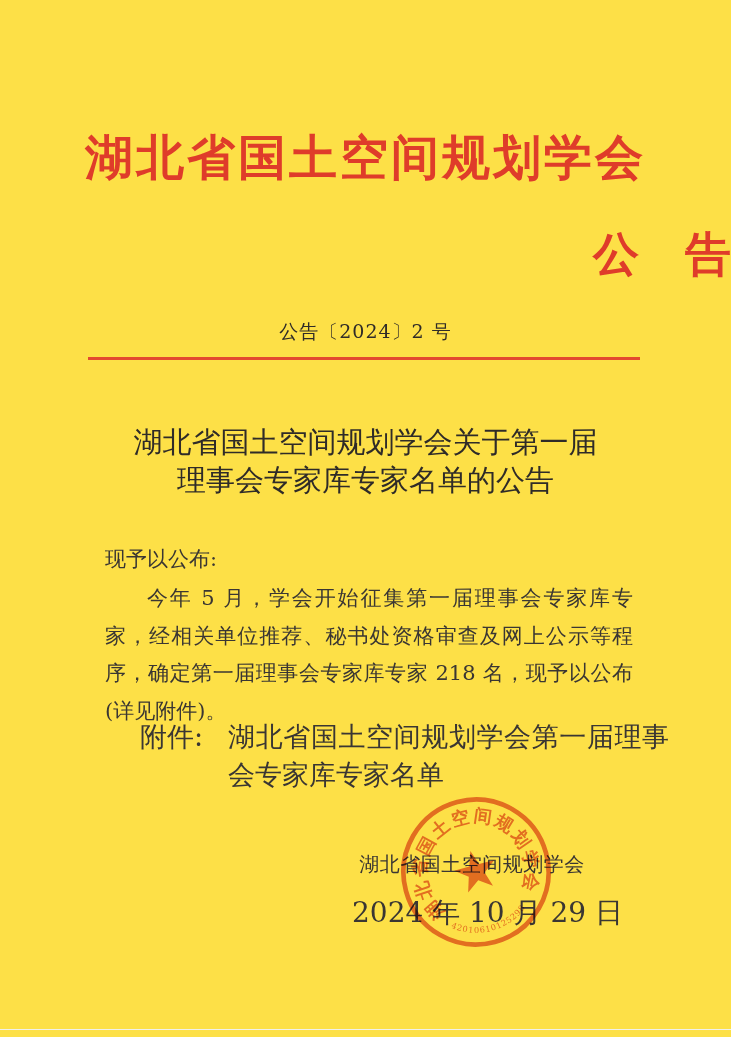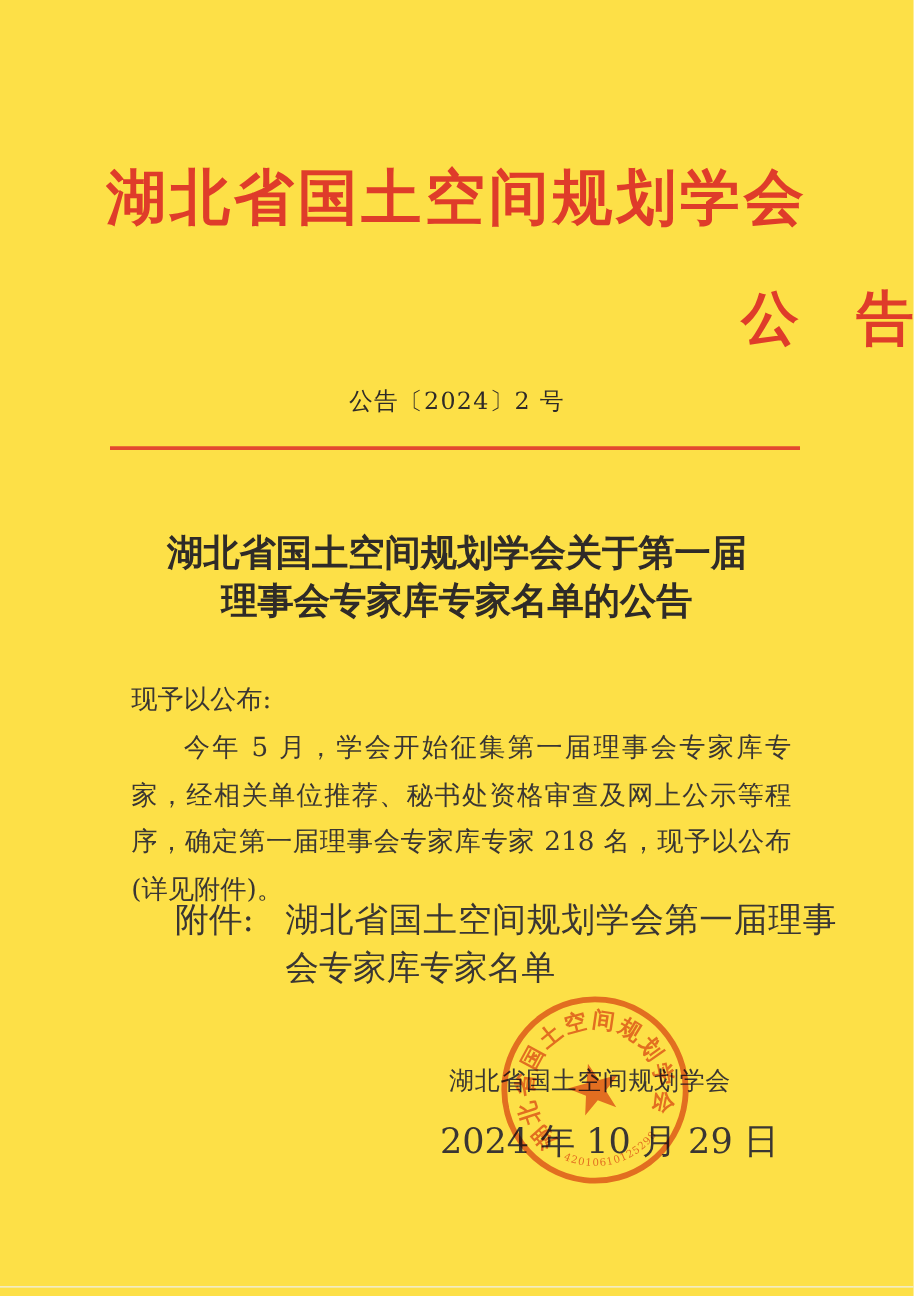--- a/index.html
+++ b/index.html
@@ -35,21 +35,21 @@
     left: 0;
     width: 731px;
     text-align: right;
     font-size: 46px;
     font-weight: bold;
     color: #df3c2a;
     white-space: nowrap;
   }
   .doc-number {
     position: absolute;
-    top: 308px;
+    top: 319px;
     left: 0;
     width: 731px;
     text-align: center;
     font-size: 19px;
     color: #2f2b28;
     letter-spacing: 1px;
     white-space: nowrap;
   }
   .red-divider {
     position: absolute;
@@ -63,21 +63,21 @@
   }
   
   .doc-title {
     position: absolute;
     top: 423px;
     left: 0;
     width: 731px;
     text-align: center;
     font-size: 29px;
     line-height: 38px;
-    font-weight: bold;
+    font-weight: normal;
     color: #2f2b28;
     margin: 0;
   }
   .doc-title span { display: block; white-space: nowrap; }
   
   .salutation {
     position: absolute;
     top: 545px;
     left: 105px;
     font-size: 21px;

